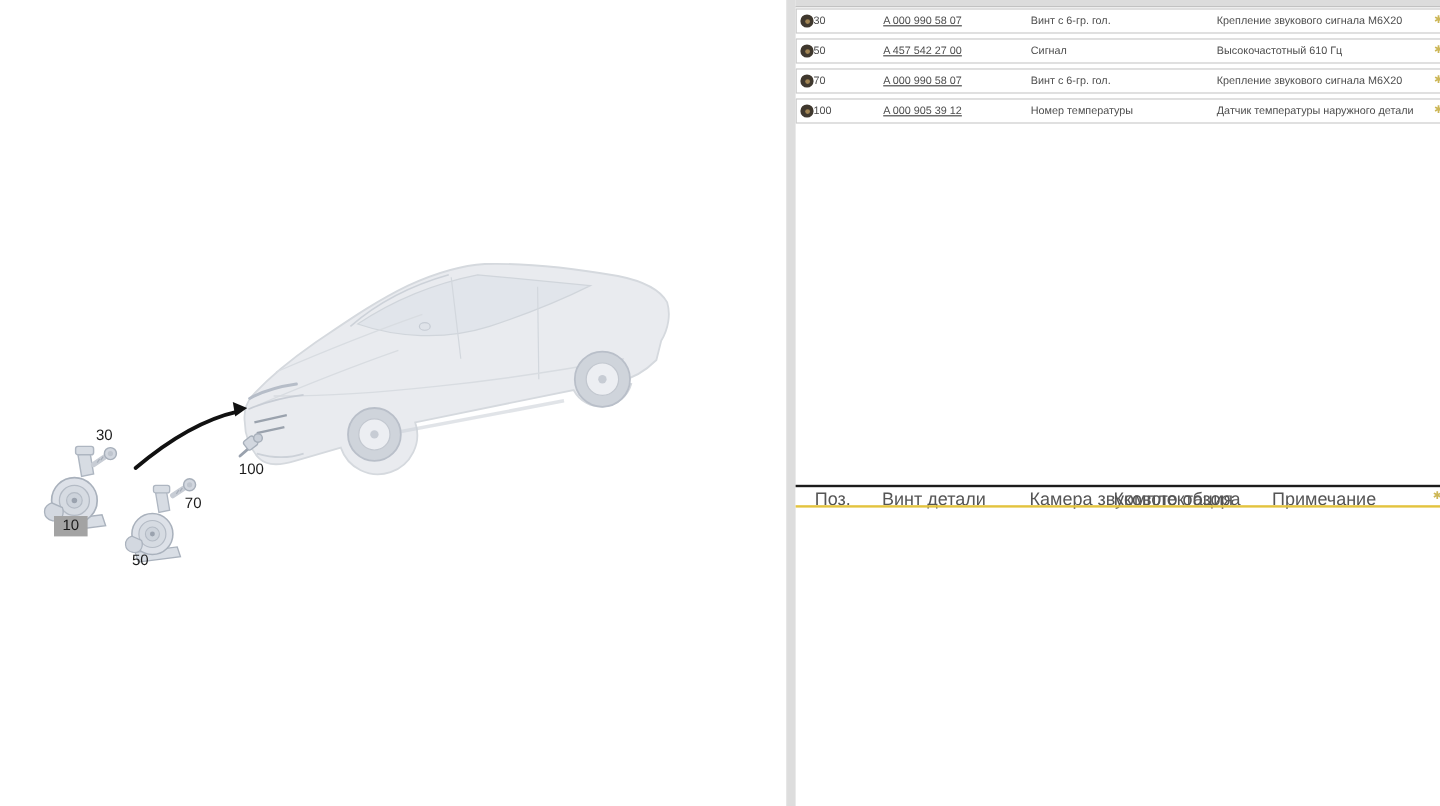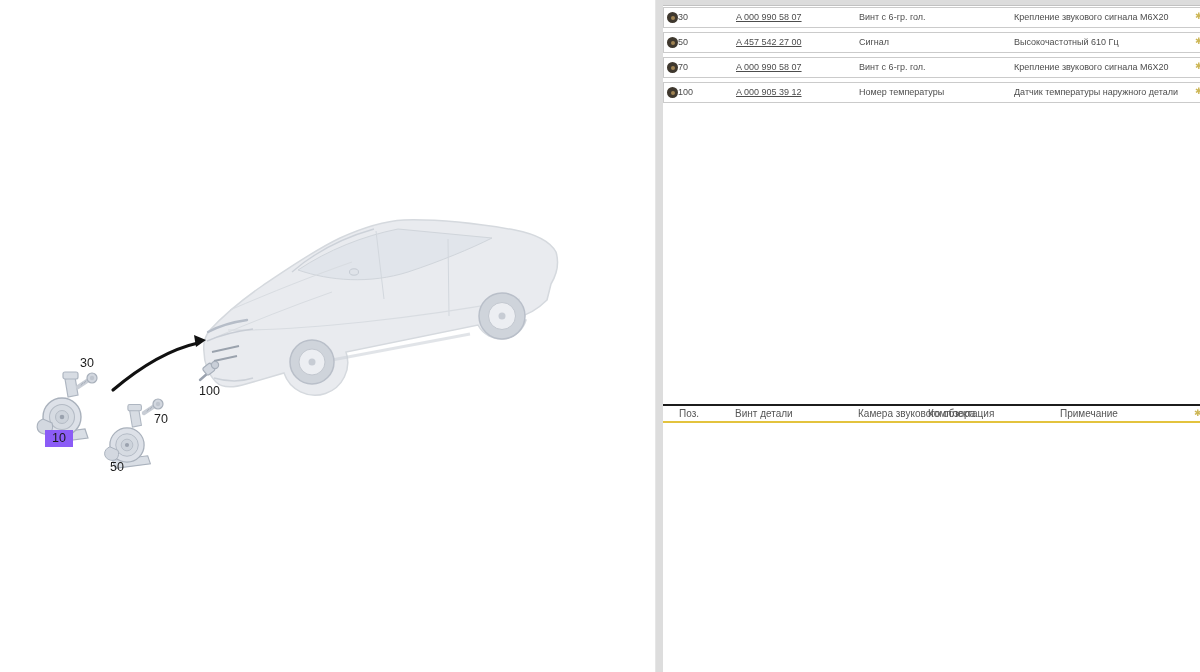--- a/index.html
+++ b/index.html
@@ -3,21 +3,21 @@
 <meta charset="utf-8">
 <style>
   html,body{margin:0;padding:0;background:#fff;}
   .screen{position:relative;width:1200px;height:672px;overflow:hidden;background:#ffffff;
           font-family:"Liberation Sans",sans-serif;}
 
   
   .diagram-panel{position:absolute;left:0;top:0;width:655px;height:672px;background:#fff;}
   .diagram-panel svg{position:absolute;left:0;top:0;}
   .callout{position:absolute;font-size:12.5px;color:#1b1b1b;line-height:15px;cursor:pointer;}
-  .callout.hl{background:#8b5cf6;padding:1px 7px;}
+  .callout.hl{background:#a3a3a3;padding:1px 7px;}
 
   
   .gutter{position:absolute;left:655px;top:0;width:8px;height:672px;background:#dddddd;
           border-left:1px solid #e6e6e6;}
 
   
   .list-panel{position:absolute;left:663px;top:0;width:537px;height:672px;background:#fff;}
   .row-sliver{position:absolute;left:0;top:0;width:540px;height:5px;background:#dcdcdc;
               border-bottom:1px solid #c2c2c2;}
   .part-row{position:absolute;left:0;width:540px;height:21px;background:#fff;
@@ -29,21 +29,21 @@
   .c.nt{left:350px;}
   .p-icon{position:absolute;left:3px;top:4px;width:11px;height:11px;border-radius:50%;
           background:#3f382e;}
   .p-icon::after{content:"";position:absolute;left:3.5px;top:3.5px;width:4px;height:4px;
           border-radius:50%;background:#a08352;}
   .row-star{position:absolute;left:531px;top:3px;font-size:9px;color:#cdb757;}
 
   
   .next-header{position:absolute;left:0;top:404px;width:540px;height:17px;background:#fff;
                border-top:2px solid #1c1c1c;}
-  .next-header .h{position:absolute;top:2px;font-size:10px;color:#555;white-space:nowrap;}
+  .next-header .h{position:absolute;top:2px;font-size:15px;color:#555;white-space:nowrap;}
   .h.pos{left:16px;}
   .h.pn{left:72px;}
   .h.nm{left:195px;}
   .h.eq{left:265px;}
   .h.nt{left:397px;}
   .next-header .accent{position:absolute;left:0;top:15px;width:540px;height:2px;background:#e3c33e;}
   .next-header .row-star{top:2px;}
 </style>
 </head>
 <body>

